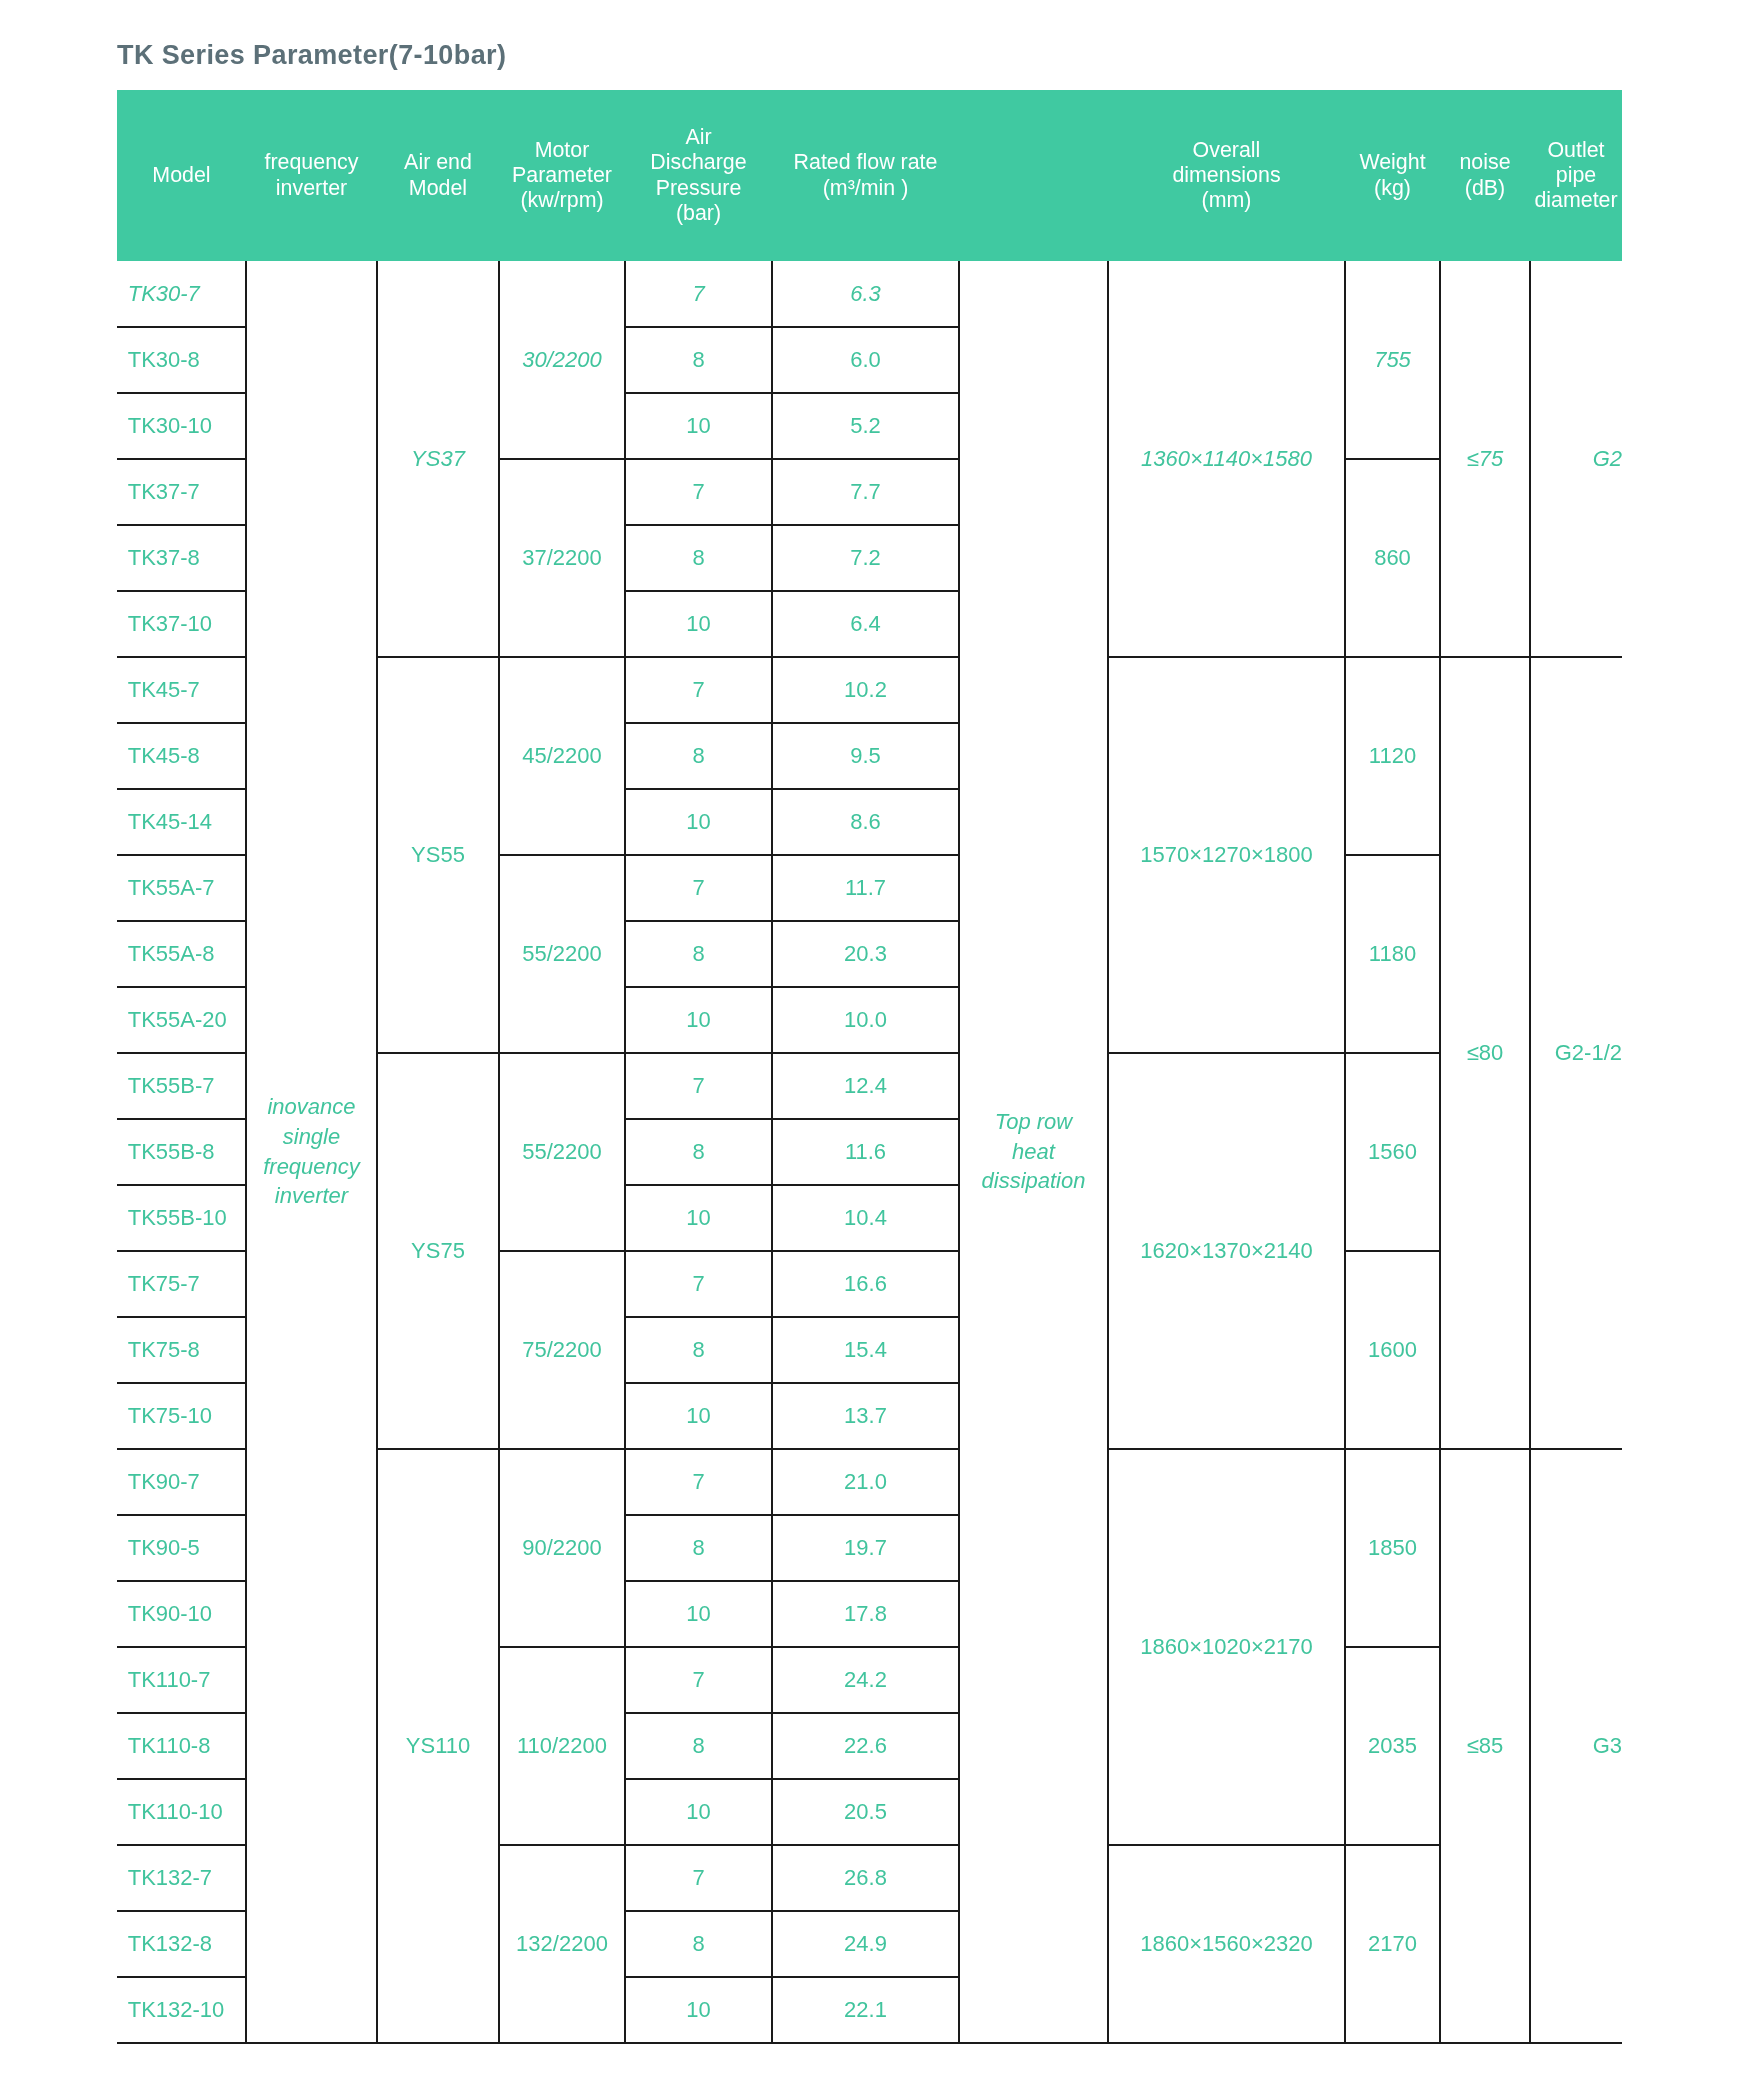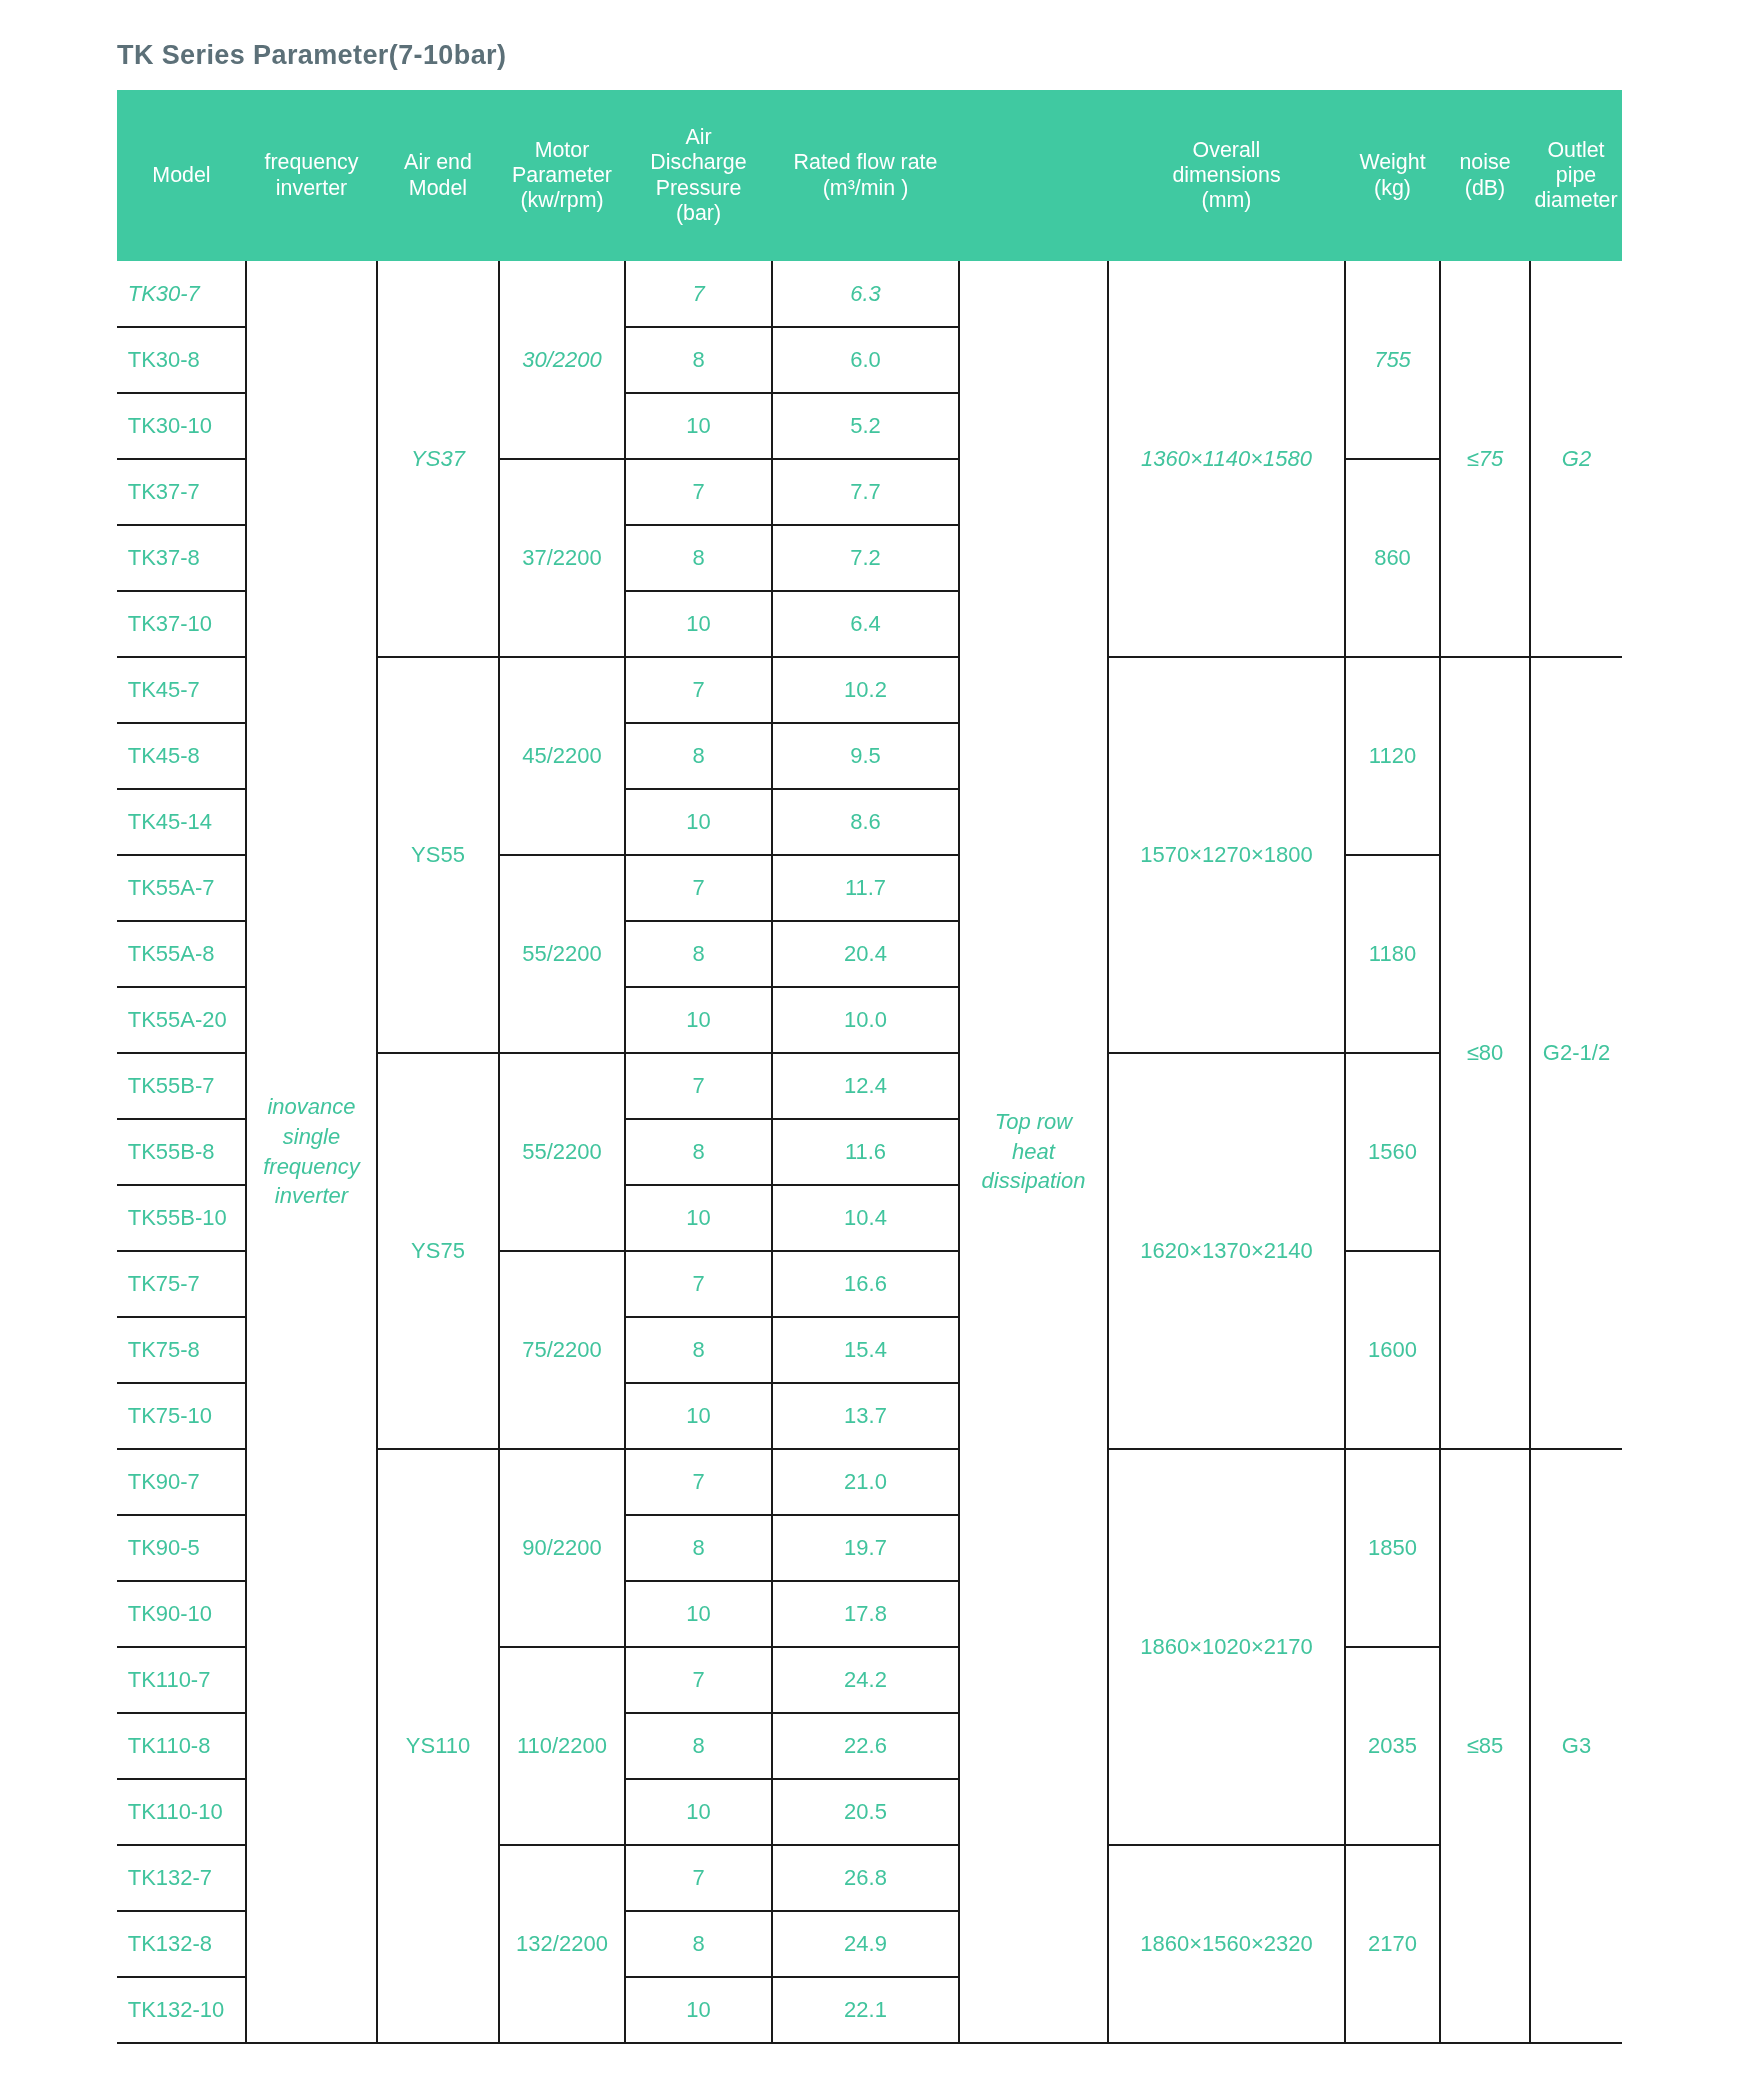--- a/index.html
+++ b/index.html
@@ -55,21 +55,21 @@
     white-space: pre-line;
     line-height: 1.35;
     padding: 0;
   }
   tbody tr { height: 66px; }
   tbody td.model-cell {
     text-align: left;
     padding-left: 10.7px;
     border-left: none;
   }
-  tbody td.outlet-cell { border-right: none; }
+  tbody td.outlet-cell { border-right: none; text-align: right; }
   tbody tr.r1 > td { border-top: none; font-style: italic; }
 </style>
 </head>
 <body>
 
 <div class="page">
   <div class="page-title">TK Series Parameter(7-10bar)</div>
 
   <table class="spec">
     <colgroup>
@@ -184,21 +184,21 @@
       <tr>
         <td class="model-cell">TK55A-7</td>
         <td rowspan="3">55/2200</td>
         <td>7</td>
         <td>11.7</td>
         <td rowspan="3">1180</td>
       </tr>
       <tr>
         <td class="model-cell">TK55A-8</td>
         <td>8</td>
-        <td>20.4</td>
+        <td>20.3</td>
       </tr>
       <tr>
         <td class="model-cell">TK55A-20</td>
         <td>10</td>
         <td>10.0</td>
       </tr>
       <tr>
         <td class="model-cell">TK55B-7</td>
         <td rowspan="6">YS75</td>
         <td rowspan="3">55/2200</td>

